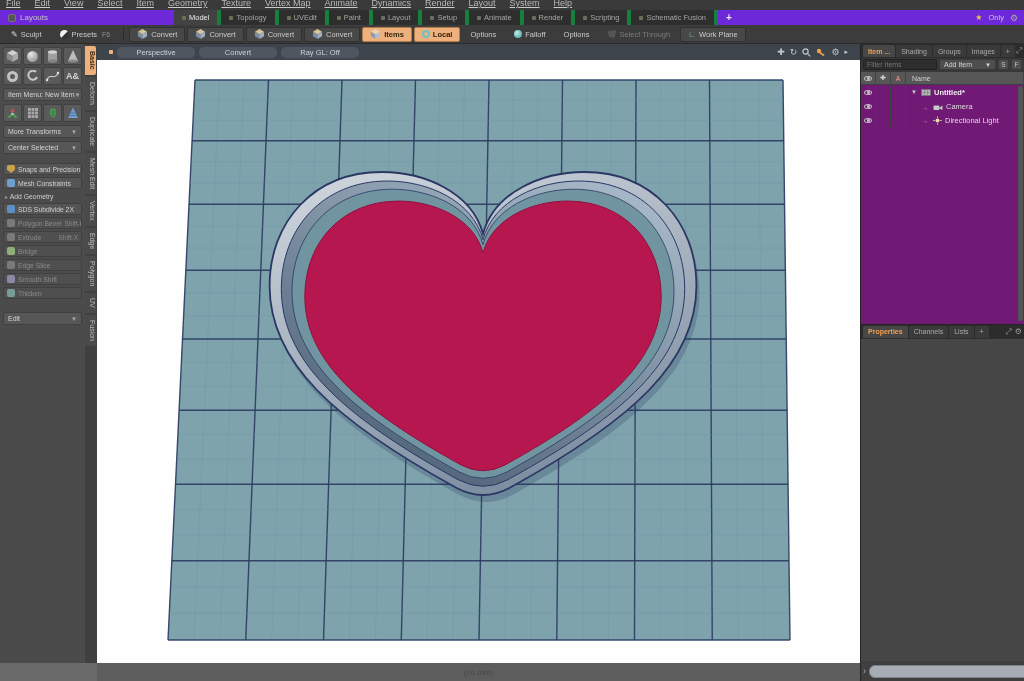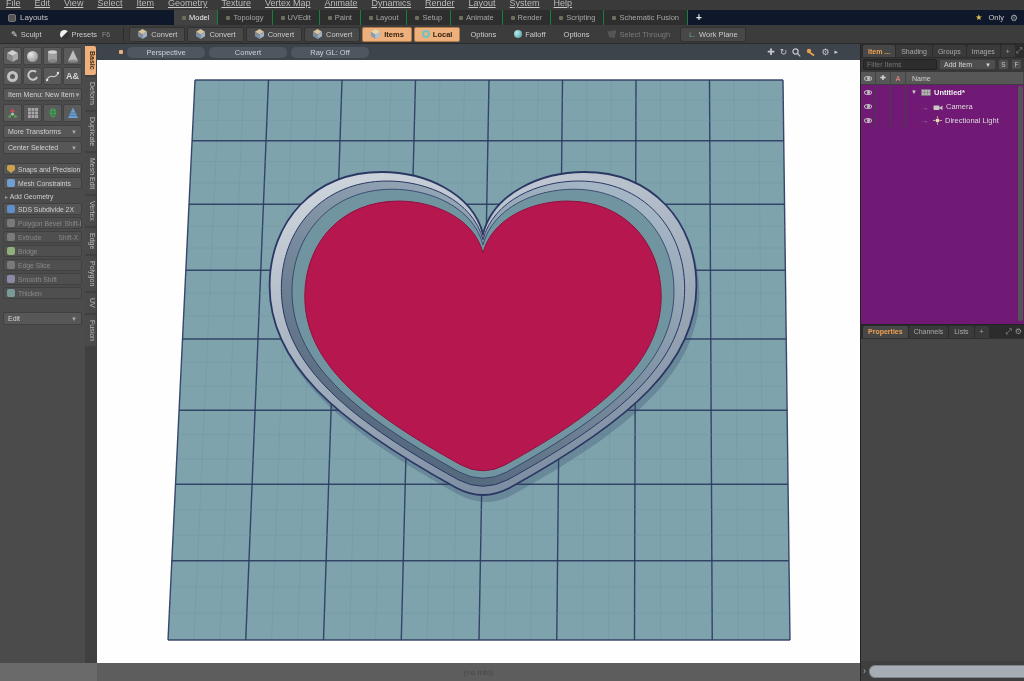--- a/index.html
+++ b/index.html
@@ -4,24 +4,24 @@
 <style>
   * { margin:0; padding:0; box-sizing:border-box; font-family:"Liberation Sans", sans-serif; }
   html,body { background:#222; }
   #app { position:relative; width:1024px; height:681px; background:#3f3f3f; overflow:hidden; font-size:8px; color:#c9c9c9; }
 
   
   #menubar { position:absolute; left:0; top:0; width:1024px; height:10px; background:#3a3a3a; overflow:hidden;text-decoration:underline; }
   #menubar .inner { display:flex; gap:14px; padding-left:6px; transform:translateY(-2px); font-size:9px; color:#b9b9b9; white-space:nowrap; }
 
   
-  #layoutbar { position:absolute; left:0; top:10px; width:1024px; height:15px; background:#0f172a; display:flex; align-items:center; }
+  #layoutbar { position:absolute; left:0; top:10px; width:1024px; height:15px; background:#6d28d9; display:flex; align-items:center; }
   #layoutbar .layouts { display:flex; align-items:center; gap:4px; padding:0 8px; color:#c4c4c4; font-size:8px; }
   .lay-icon { width:8px; height:8px; background:#555; border-radius:2px; display:inline-block; border:1px solid #777; }
-  .ltab { display:flex; align-items:center; gap:3px; height:15px; padding:0 8px; background:#2e2e2e; border-right:1px solid #15803d; color:#a6a6a6; font-size:7.5px; cursor:default; }
+  .ltab { display:flex; align-items:center; gap:3px; height:15px; padding:0 8px; background:#2e2e2e; border-right:4px solid #15803d; color:#a6a6a6; font-size:7.5px; cursor:default; }
   .ltab .dot { width:4px; height:4px; background:#6e6e5e; border-radius:1px; }
   .ltab.selected { background:#424242; color:#ececec; }
   .ltab-add { padding:0 8px; color:#e8e8e8; font-size:10px; font-weight:bold; }
   #layoutbar .right { margin-left:auto; display:flex; align-items:center; gap:6px; padding-right:6px; }
   .star { color:#e5c54d; font-size:8px; }
   .gearchar { color:#a9a9a9; font-size:9px; }
 
   
   #toolbar { position:absolute; left:0; top:25px; width:1024px; height:19px; background:#3c3c3c; border-bottom:1px solid #2a2a2a; display:flex; align-items:center; gap:2px; padding:0 3px; }
   .tbtn { display:flex; align-items:center; gap:3px; height:15px; padding:0 7px; background:#484848; border:1px solid #313131; border-radius:2px; color:#cbcbcb; font-size:7.5px; white-space:nowrap; }
@@ -50,21 +50,21 @@
   .shead { font-size:6.8px; color:#cfcfcf; margin:4px 0 3px 2px; }
   .mini-ico { width:8px; height:8px; border-radius:2px; display:inline-block; flex:none; }
 
   
   #sidetabs { position:absolute; left:85px; top:44px; width:12px; height:637px; background:#404040; display:flex; flex-direction:column; gap:2px; padding-top:2px; }
   .vtab { writing-mode:vertical-rl; font-size:7px; color:#b9b9b9; background:#4a4a4a; border-radius:0 2px 2px 0; padding:5px 0; text-align:center; width:11px; }
   .vtab.selected { background:var(--accent_orange); color:#3a2812; font-weight:bold; }
 
   
   #viewport { position:absolute; left:97px; top:44px; width:763px; height:619px; }
-  #vp-header { height:16px; background:#3e444c; display:flex; align-items:center; gap:4px; padding:0 22px; }
+  #vp-header { height:16px; background:#3e444c; display:flex; align-items:center; gap:4px; padding:0 12px; }
   .vp-dot { width:4px; height:4px; background:var(--accent_orange); border-radius:1px; }
   .vpill { height:11px; min-width:78px; border-radius:5px; background:#4f5660; color:#ccd2d8; font-size:7.5px; display:flex; align-items:center; justify-content:center; padding:0 10px; }
   #vp-icons { margin-left:auto; display:flex; align-items:center; gap:5px; color:#c3c8ce; font-size:9px; }
   #vp-canvas { position:relative; width:763px; height:603px; background:#fefefe; overflow:hidden; }
   #scene-svg { position:absolute; left:0; top:0; }
 
   
   #statusbar { position:absolute; left:97px; top:663px; width:763px; height:18px; background:#5d5d5d; display:flex; align-items:center; justify-content:center; color:#474747; font-size:8px; }
   #sidebar-bottom { position:absolute; left:0; top:663px; width:97px; height:18px; background:#6a6a6a; }
 

